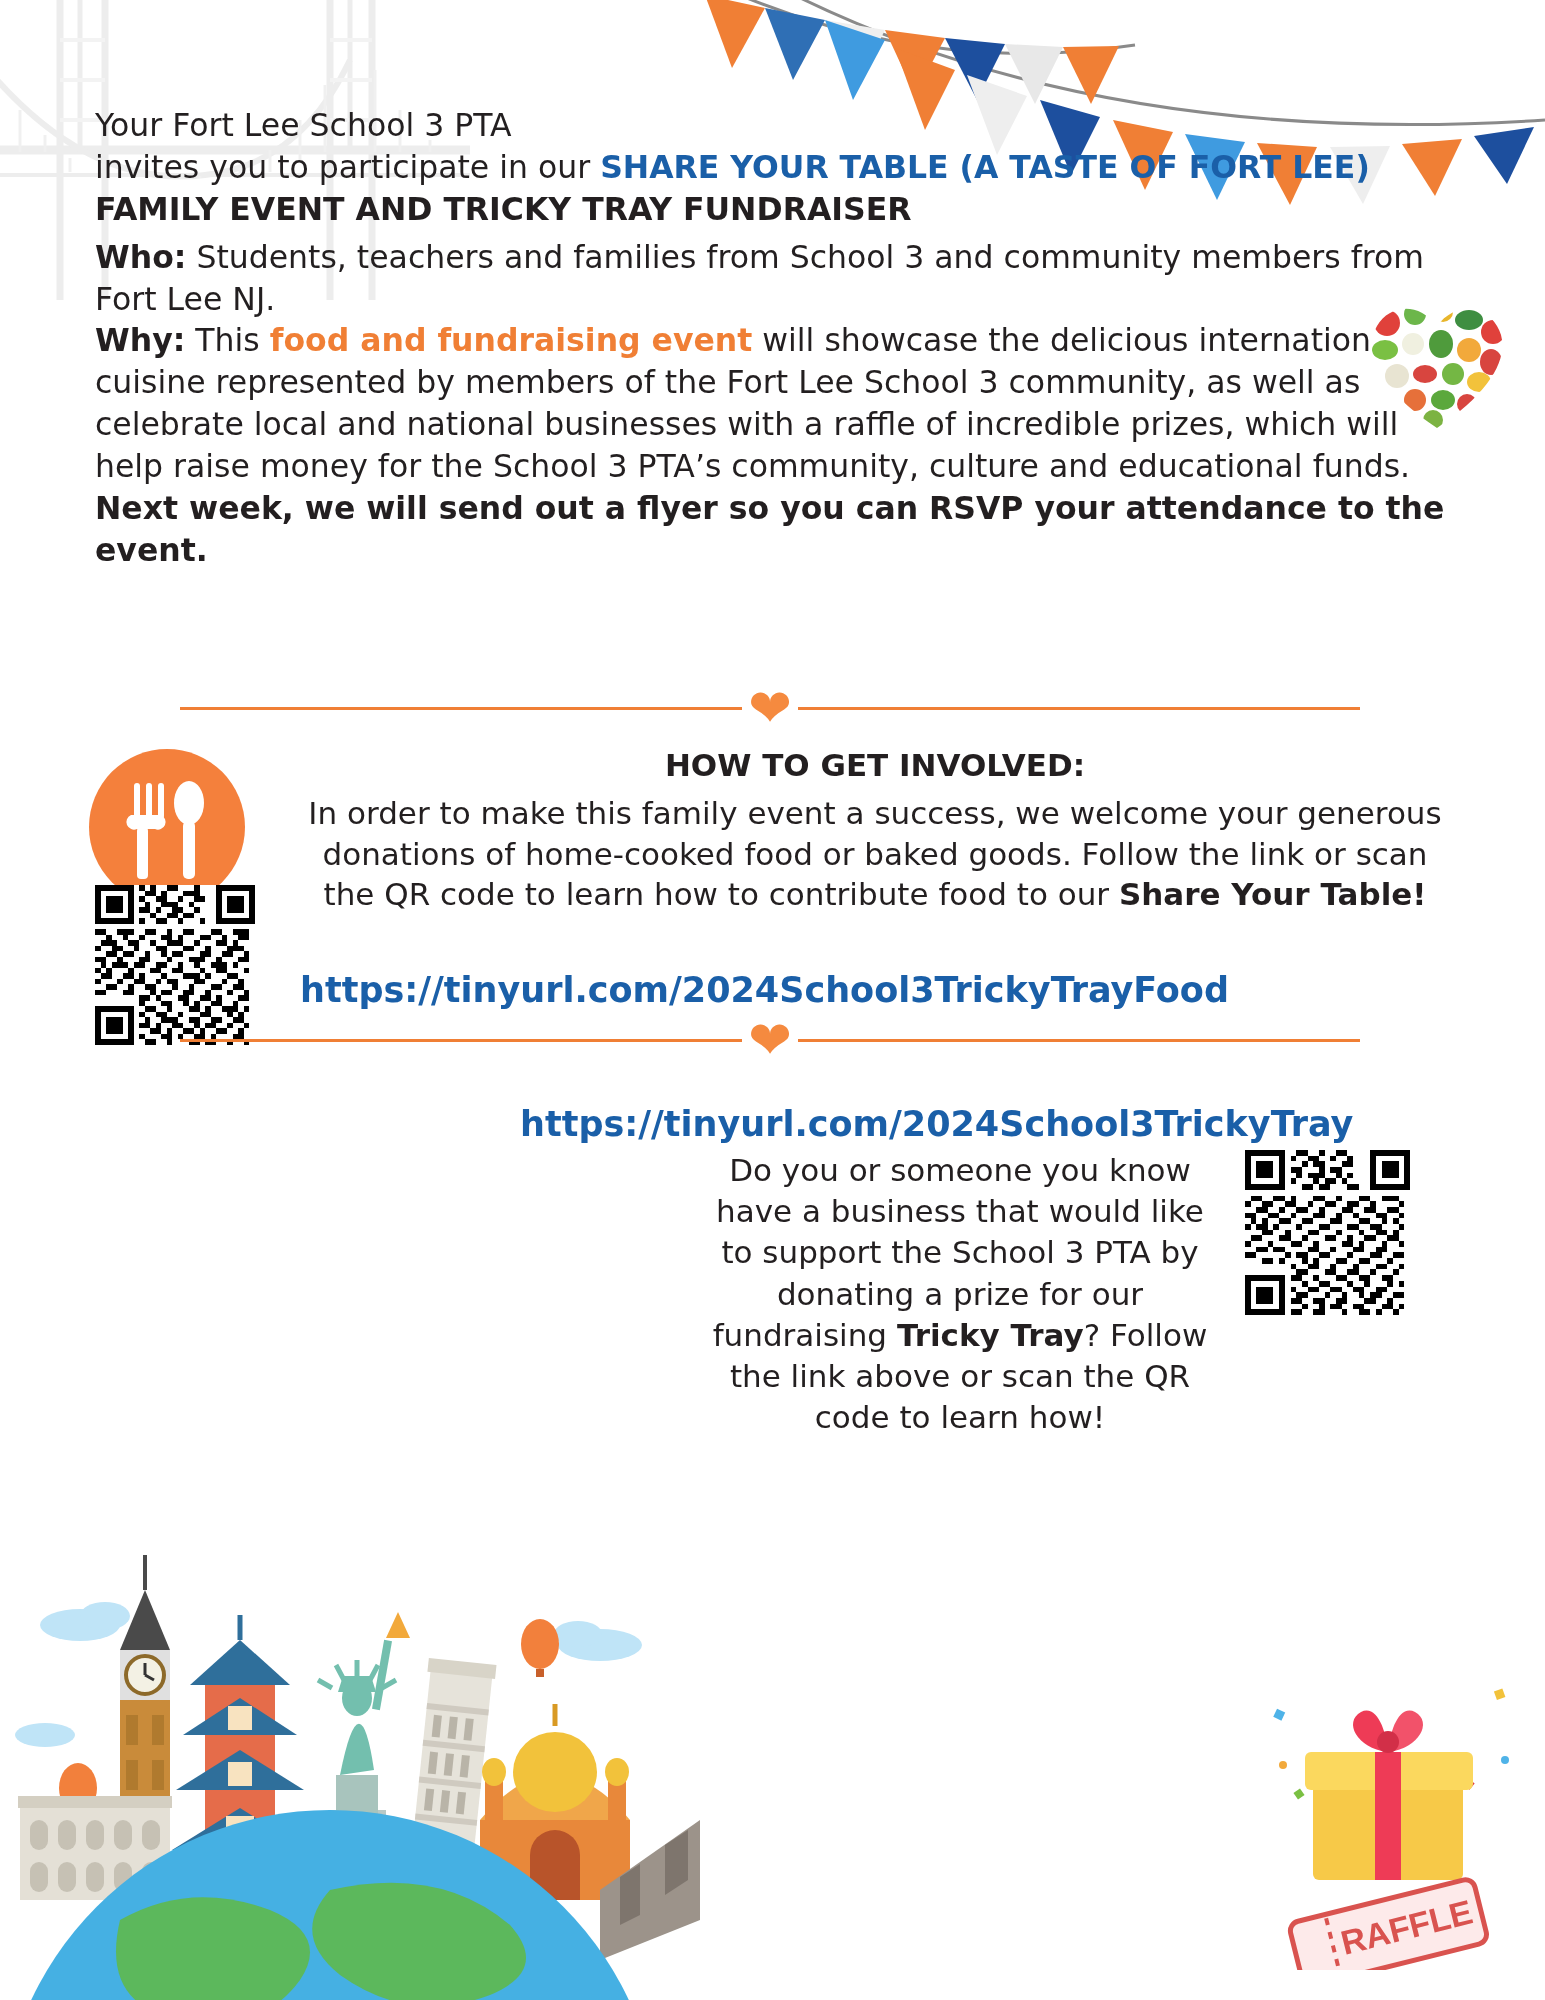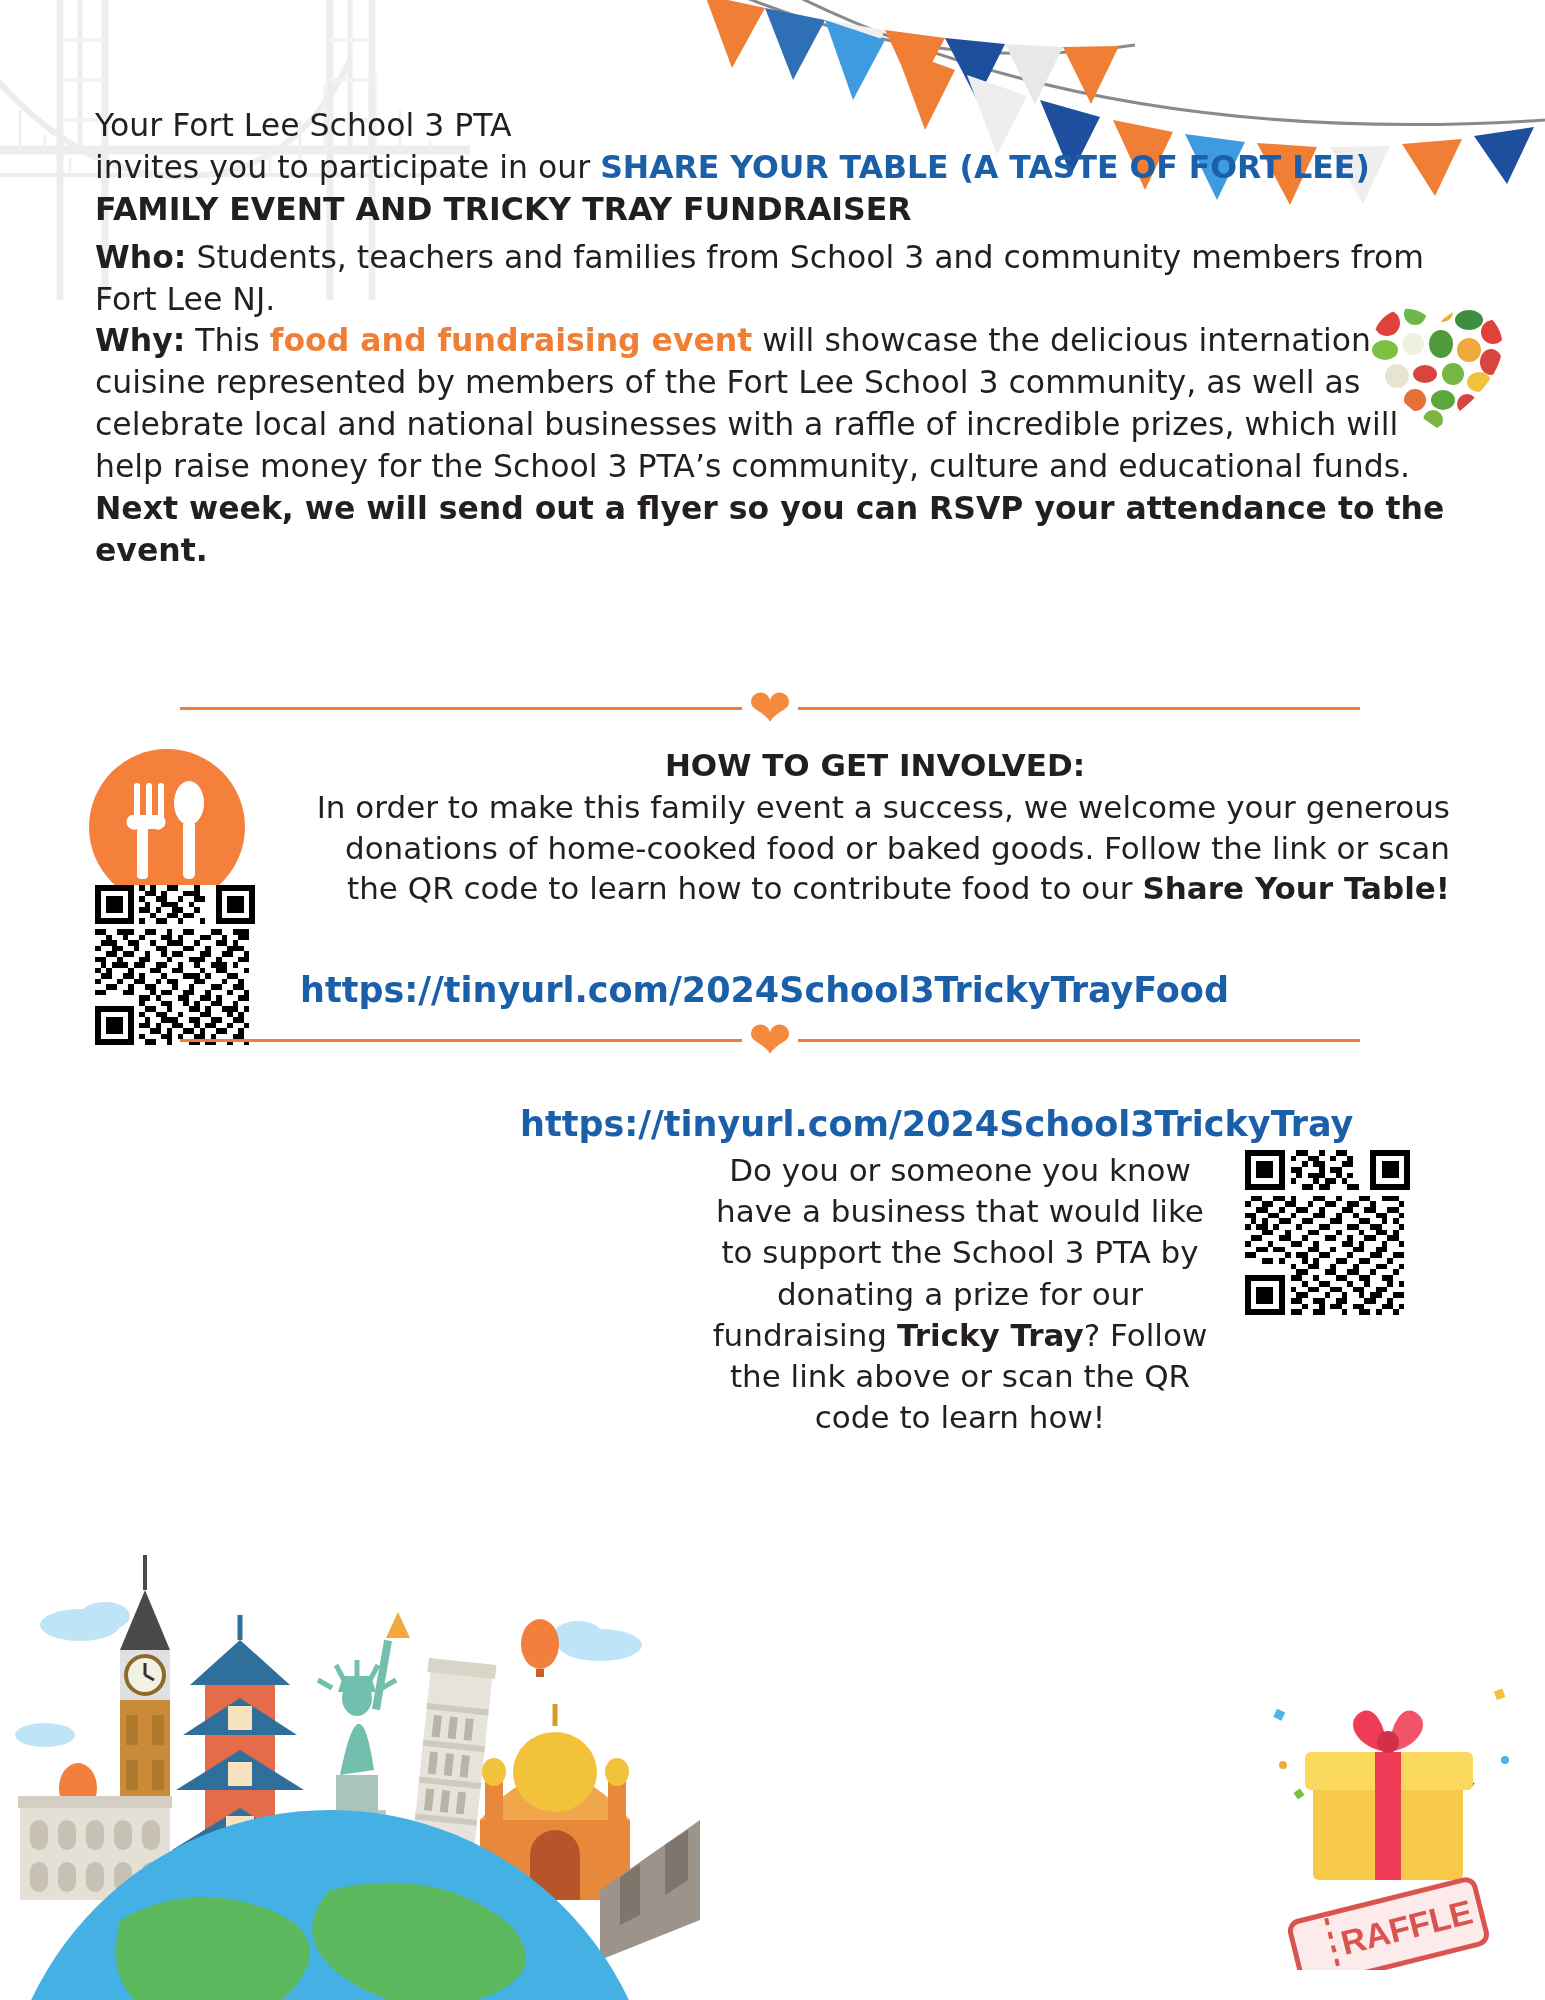--- a/index.html
+++ b/index.html
@@ -39,22 +39,22 @@
   .divider .line{flex:1;height:3px;background:#f07f35;}
   .divider .heart{width:56px;text-align:center;color:#f58a3f;font-size:52px;line-height:0.7;}
   #divider1{top:690px;}
   #divider2{top:1022px;}
 
   
   .section-title{font-size:31px;font-weight:bold;text-align:center;}
   .involved{
     position:absolute;left:300px;top:745px;width:1150px;font-size:31px;line-height:1.3;
   }
-  .involved p{margin:0;text-align:right;}
-  .involved .section-title{margin-bottom:2px;}
+  .involved p{margin:0;text-align:center;}
+  .involved .section-title{margin-bottom:8px;}
 
   .plate-icon{position:absolute;left:85px;top:745px;width:165px;height:165px;}
   .plate-icon svg{width:100%;height:100%;}
 
   .qr1{position:absolute;left:95px;top:885px;width:160px;height:160px;}
   .qr2{position:absolute;left:1245px;top:1150px;width:165px;height:165px;}
   .qr svg{width:100%;height:100%;display:block;}
 
   .link{
     position:absolute;color:#1a5fa8;font-weight:bold;font-size:35px;

